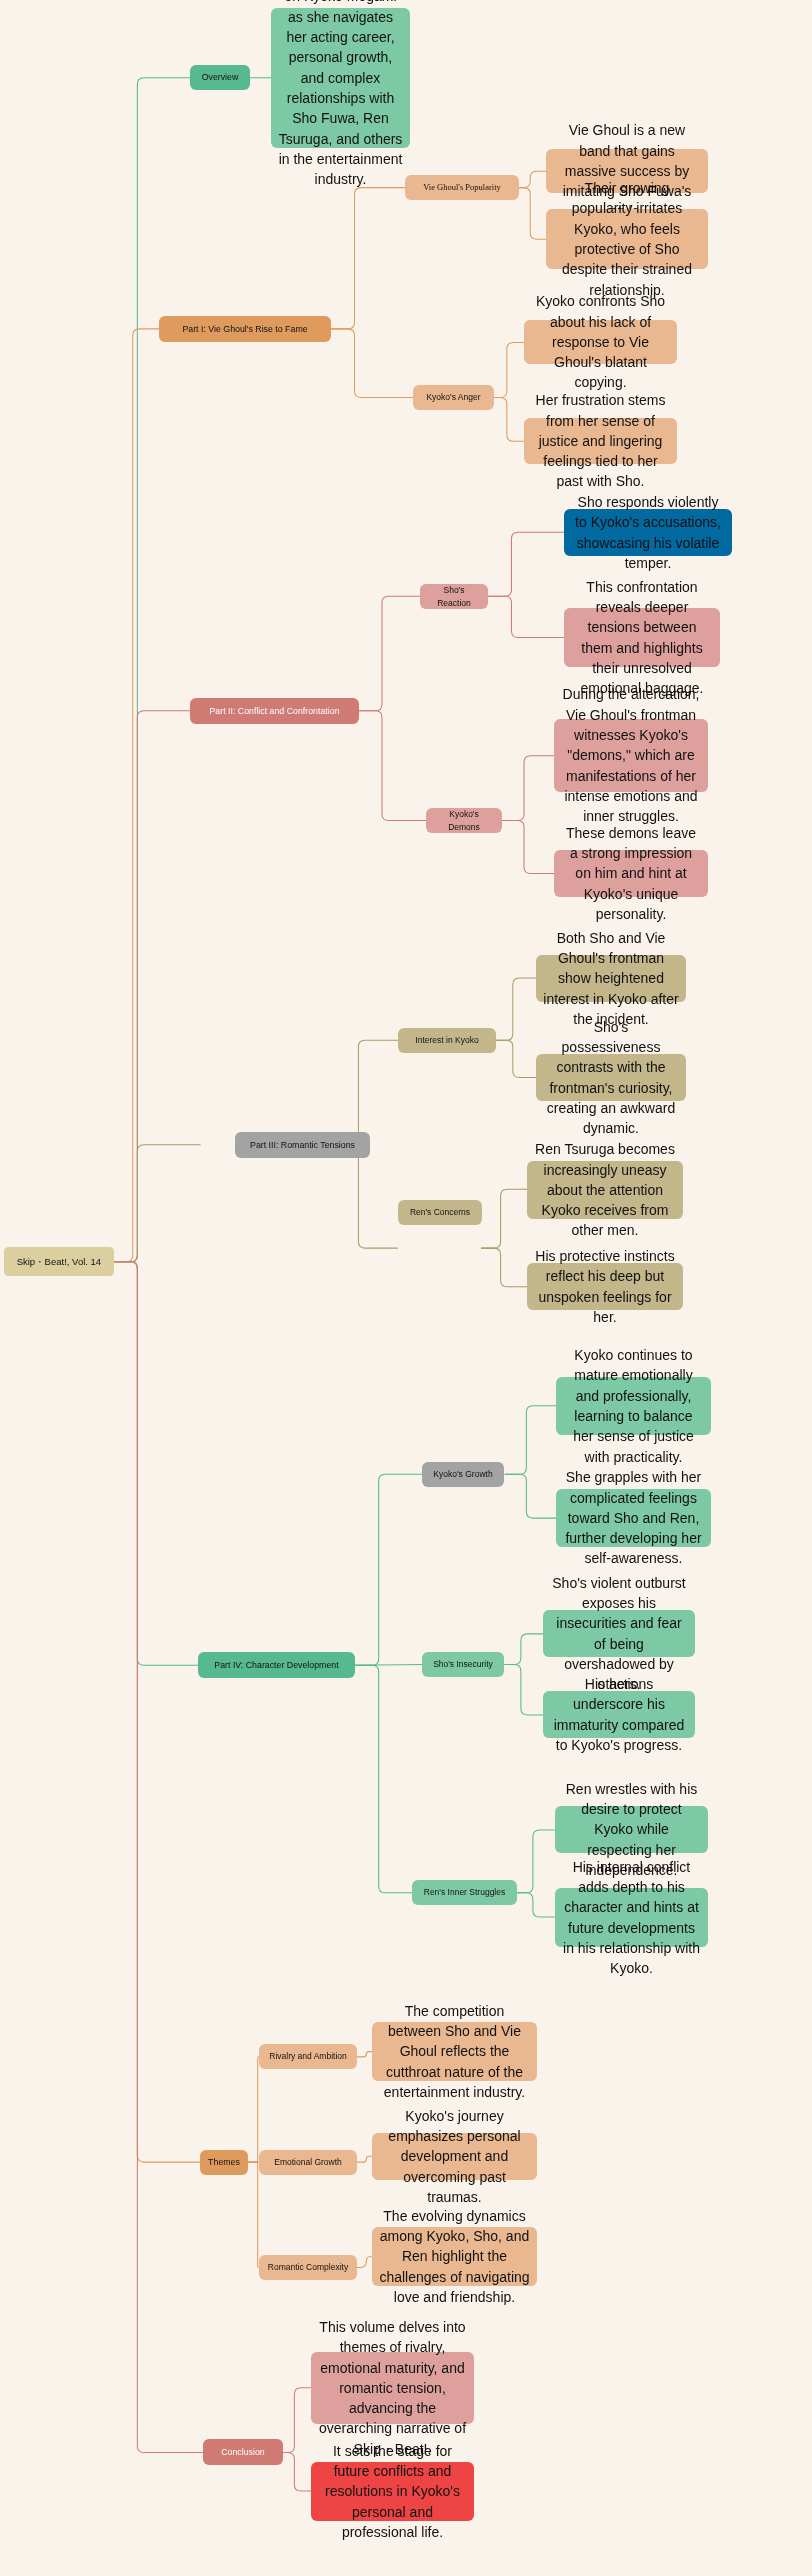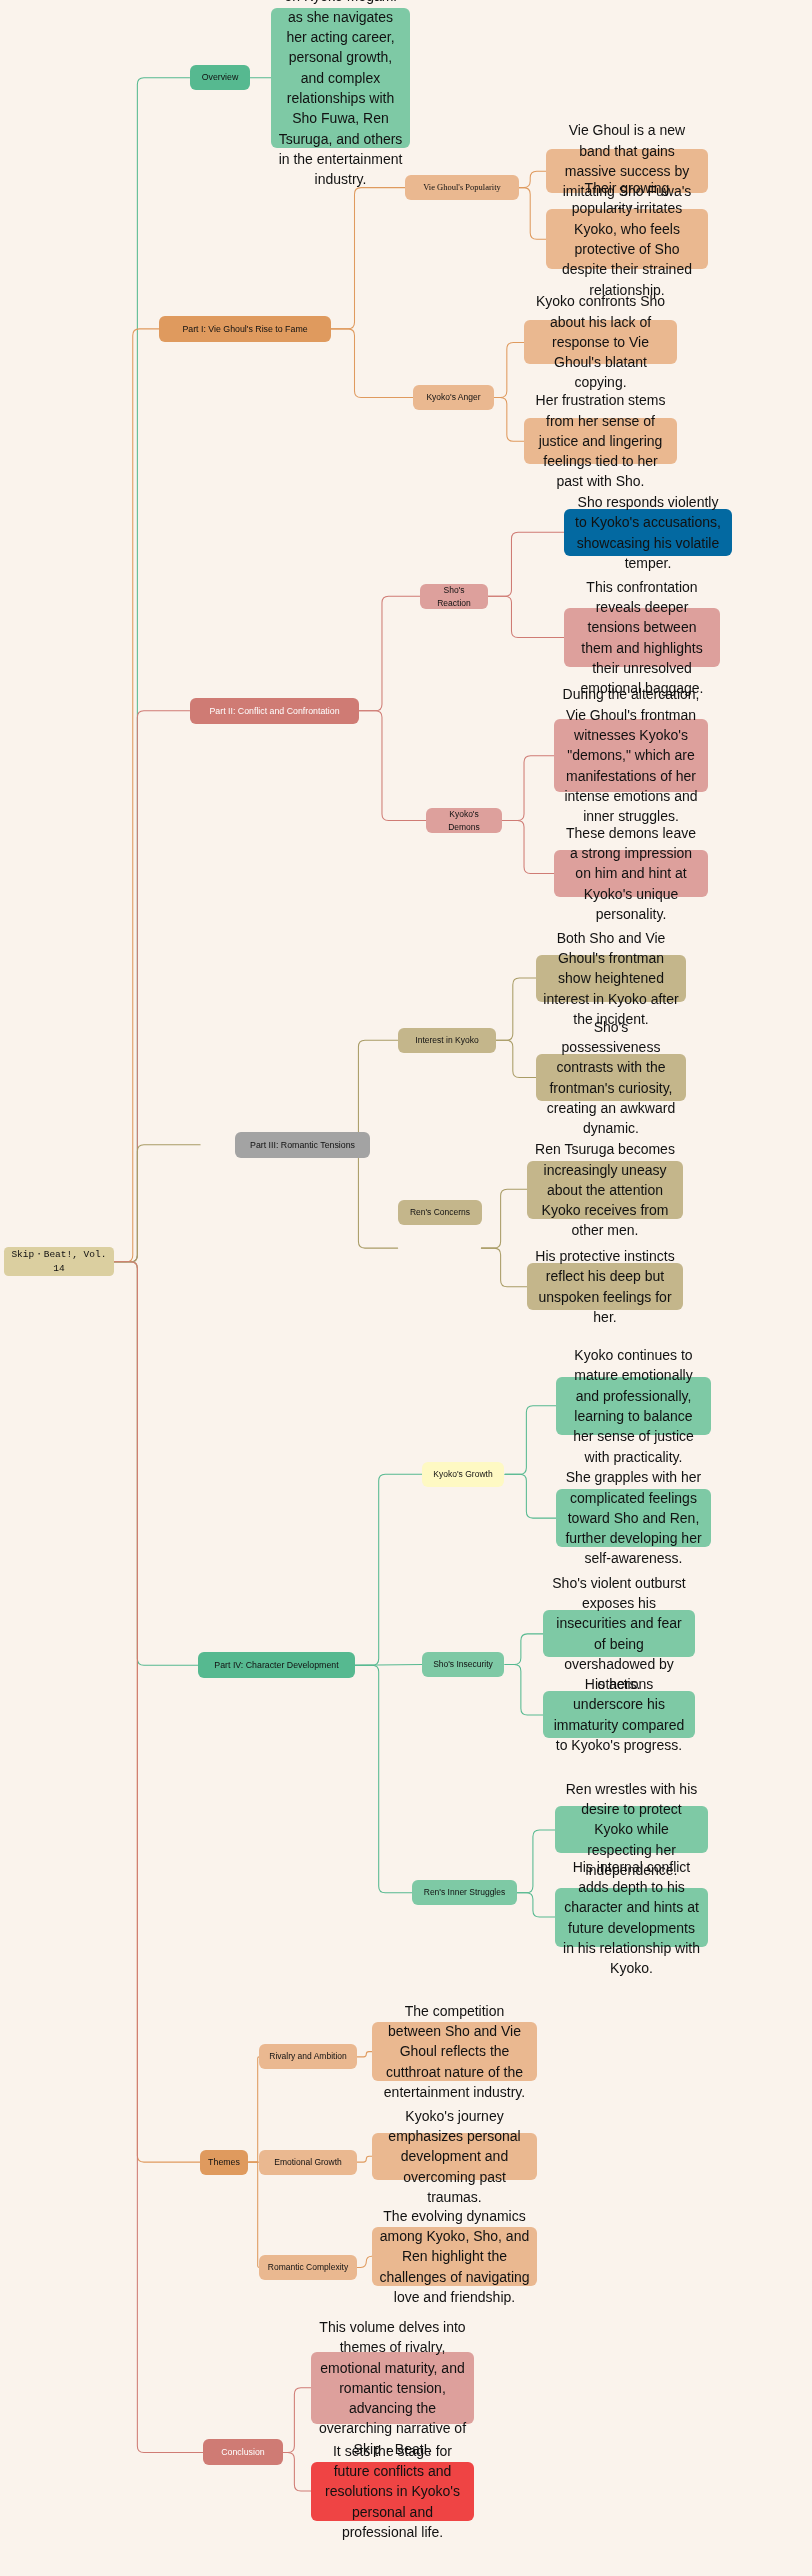--- a/index.html
+++ b/index.html
@@ -98,21 +98,21 @@
       <path d="M 380 3307 L 392 3307 Q 394 3307 394 3305 L 394 3148 Q 394 3146 396 3146 L 396 3146" fill="none" stroke="#df9a5e" stroke-width="1.6" stroke-linecap="round"></path>
       <path d="M 380 3307 L 396 3307" fill="none" stroke="#df9a5e" stroke-width="1.6" stroke-linecap="round"></path>
       <path d="M 380 3307 L 392 3307 Q 394 3307 394 3309 L 394 3466 Q 394 3468 396 3468 L 396 3468" fill="none" stroke="#df9a5e" stroke-width="1.6" stroke-linecap="round"></path>
       <path d="M 546 3146 L 556 3146 Q 560 3146 560 3142 L 560 3142 Q 560 3138 564 3138 L 569 3138" fill="none" stroke="#df9a5e" stroke-width="1.6" stroke-linecap="round"></path>
       <path d="M 546 3307 L 555.5 3307 Q 560 3307 560 3302.5 L 560 3302.5 Q 560 3298 564.5 3298 L 569 3298" fill="none" stroke="#df9a5e" stroke-width="1.6" stroke-linecap="round"></path>
       <path d="M 546 3468 L 551.5 3468 Q 560 3468 560 3459.5 L 560 3459.5 Q 560 3451 568.5 3451 L 569 3451" fill="none" stroke="#df9a5e" stroke-width="1.6" stroke-linecap="round"></path>
       <path d="M 432 3751 L 440.06 3751 Q 450.06 3751 450.06 3741 L 450.06 3662 Q 450.06 3652 460.06 3652 L 475 3652" fill="none" stroke="#cf7b74" stroke-width="1.6" stroke-linecap="round"></path>
       <path d="M 432 3751 L 440.06 3751 Q 450.06 3751 450.06 3761 L 450.06 3800 Q 450.06 3810 460.06 3810 L 475 3810" fill="none" stroke="#cf7b74" stroke-width="1.6" stroke-linecap="round"></path>
     </svg>
   <div id="nodes">
-      <div class="node root" style="left: 3.9px; top: 1247px; width: 110px; min-height: 29px; height: 29px; background: rgb(219, 207, 160); color: rgb(17, 17, 17); font-family: Liberation Mono, monospace;">Skip・Beat!, Vol. 14</div>
+      <div class="node root" style="left: 3.9px; top: 1247px; width: 110px; min-height: 29px; height: 29px; background: rgb(219, 207, 160); color: rgb(17, 17, 17);">Skip・Beat!, Vol. 14</div>
       <div class="node branch" style="left: 190px; top: 65px; width: 60px; min-height: 25px; height: 25px; background: rgb(86, 185, 144); color: rgb(17, 17, 17);">Overview</div>
       <div class="node leaf" style="left: 271px; top: 7.8px; width: 139px; min-height: 140px; height: 140px; background: rgb(126, 201, 165); color: rgb(17, 17, 17);">The story focuses on Kyoko Mogami as she navigates her acting career, personal growth, and complex relationships with Sho Fuwa, Ren Tsuruga, and others in the entertainment industry.</div>
       <div class="node branch" style="left: 159px; top: 316px; width: 172px; min-height: 26px; height: 26px; background: rgb(223, 154, 94); color: rgb(17, 17, 17);">Part I: Vie Ghoul's Rise to Fame</div>
       <div class="node sub" style="left: 405px; top: 175px; width: 114px; min-height: 25px; height: 25px; background: rgb(234, 184, 144); color: rgb(17, 17, 17); font-family: Liberation Serif, serif;">Vie Ghoul's Popularity</div>
       <div class="node leaf" style="left: 546px; top: 149px; width: 162px; min-height: 44px; height: 44px; background: rgb(234, 184, 144); color: rgb(17, 17, 17);">Vie Ghoul is a new band that gains massive success by imitating Sho Fuwa's style.</div>
       <div class="node leaf" style="left: 546px; top: 209px; width: 162px; min-height: 60px; height: 60px; background: rgb(234, 184, 144); color: rgb(17, 17, 17);">Their growing popularity irritates Kyoko, who feels protective of Sho despite their strained relationship.</div>
       <div class="node sub" style="left: 413px; top: 385px; width: 81px; min-height: 25px; height: 25px; background: rgb(234, 184, 144); color: rgb(17, 17, 17);">Kyoko's Anger</div>
       <div class="node leaf" style="left: 524px; top: 320px; width: 153px; min-height: 44px; height: 44px; background: rgb(234, 184, 144); color: rgb(17, 17, 17);">Kyoko confronts Sho about his lack of response to Vie Ghoul's blatant copying.</div>
       <div class="node leaf" style="left: 524px; top: 418px; width: 153px; min-height: 46px; height: 46px; background: rgb(234, 184, 144); color: rgb(17, 17, 17);">Her frustration stems from her sense of justice and lingering feelings tied to her past with Sho.</div>
       <div class="node branch white-text" style="left: 190px; top: 698px; width: 169px; min-height: 26px; height: 26px; background: rgb(207, 123, 116); color: rgb(255, 255, 255);">Part II: Conflict and Confrontation</div>
@@ -123,21 +123,21 @@
       <div class="node leaf" style="left: 554px; top: 719px; width: 154px; min-height: 73px; height: 73px; background: rgb(221, 160, 156); color: rgb(17, 17, 17);">During the altercation, Vie Ghoul's frontman witnesses Kyoko's "demons," which are manifestations of her intense emotions and inner struggles.</div>
       <div class="node leaf" style="left: 554px; top: 850px; width: 154px; min-height: 47px; height: 47px; background: rgb(221, 160, 156); color: rgb(17, 17, 17);">These demons leave a strong impression on him and hint at Kyoko's unique personality.</div>
       <div class="node branch" style="left: 200px; top: 1132px; width: 135px; min-height: 26px; height: 26px; background: #a3a3a3; color: rgb(17, 17, 17); margin-left: 35px;">Part III: Romantic Tensions</div>
       <div class="node sub" style="left: 398px; top: 1028px; width: 98px; min-height: 25px; height: 25px; background: rgb(196, 182, 139); color: rgb(17, 17, 17);">Interest in Kyoko</div>
       <div class="node leaf" style="left: 536px; top: 955px; width: 150px; min-height: 47px; height: 47px; background: rgb(196, 182, 139); color: rgb(17, 17, 17);">Both Sho and Vie Ghoul's frontman show heightened interest in Kyoko after the incident.</div>
       <div class="node leaf" style="left: 536px; top: 1054px; width: 150px; min-height: 47px; height: 47px; background: rgb(196, 182, 139); color: rgb(17, 17, 17);">Sho's possessiveness contrasts with the frontman's curiosity, creating an awkward dynamic.</div>
       <div class="node sub" style="left: 398px; top: 1200px; width: 84px; min-height: 25px; height: 25px; background: rgb(196, 182, 139); color: rgb(17, 17, 17);">Ren's Concerns</div>
       <div class="node leaf" style="left: 527px; top: 1161px; width: 156px; min-height: 58px; height: 58px; background: rgb(196, 182, 139); color: rgb(17, 17, 17);">Ren Tsuruga becomes increasingly uneasy about the attention Kyoko receives from other men.</div>
       <div class="node leaf" style="left: 527px; top: 1263px; width: 156px; min-height: 47px; height: 47px; background: rgb(196, 182, 139); color: rgb(17, 17, 17);">His protective instincts reflect his deep but unspoken feelings for her.</div>
       <div class="node branch" style="left: 198px; top: 1652px; width: 157px; min-height: 26px; height: 26px; background: rgb(86, 185, 144); color: rgb(17, 17, 17);">Part IV: Character Development</div>
-      <div class="node sub" style="left: 422px; top: 1462px; width: 82px; min-height: 25px; height: 25px; background: #fef9c3; color: rgb(17, 17, 17);">Kyoko's Growth</div>
+      <div class="node sub" style="left: 422px; top: 1462px; width: 82px; min-height: 25px; height: 25px; background: #a3a3a3; color: rgb(17, 17, 17);">Kyoko's Growth</div>
       <div class="node leaf" style="left: 556px; top: 1377px; width: 155px; min-height: 58px; height: 58px; background: rgb(126, 201, 165); color: rgb(17, 17, 17);">Kyoko continues to mature emotionally and professionally, learning to balance her sense of justice with practicality.</div>
       <div class="node leaf" style="left: 556px; top: 1489px; width: 155px; min-height: 58px; height: 58px; background: rgb(126, 201, 165); color: rgb(17, 17, 17);">She grapples with her complicated feelings toward Sho and Ren, further developing her self-awareness.</div>
       <div class="node sub" style="left: 422px; top: 1652px; width: 82px; min-height: 25px; height: 25px; background: rgb(126, 201, 165); color: rgb(17, 17, 17);">Sho's Insecurity</div>
       <div class="node leaf" style="left: 543px; top: 1610px; width: 152px; min-height: 47px; height: 47px; background: rgb(126, 201, 165); color: rgb(17, 17, 17);">Sho's violent outburst exposes his insecurities and fear of being overshadowed by others.</div>
       <div class="node leaf" style="left: 543px; top: 1691px; width: 152px; min-height: 47px; height: 47px; background: rgb(126, 201, 165); color: rgb(17, 17, 17);">His actions underscore his immaturity compared to Kyoko's progress.</div>
       <div class="node sub" style="left: 412px; top: 1880px; width: 105px; min-height: 25px; height: 25px; background: rgb(126, 201, 165); color: rgb(17, 17, 17);">Ren's Inner Struggles</div>
       <div class="node leaf" style="left: 555px; top: 1806px; width: 153px; min-height: 47px; height: 47px; background: rgb(126, 201, 165); color: rgb(17, 17, 17);">Ren wrestles with his desire to protect Kyoko while respecting her independence.</div>
       <div class="node leaf" style="left: 555px; top: 1888px; width: 153px; min-height: 59px; height: 59px; background: rgb(126, 201, 165); color: rgb(17, 17, 17);">His internal conflict adds depth to his character and hints at future developments in his relationship with Kyoko.</div>
       <div class="node branch" style="left: 200px; top: 2150px; width: 48px; min-height: 25px; height: 25px; background: rgb(223, 154, 94); color: rgb(17, 17, 17);">Themes</div>
       <div class="node sub" style="left: 259px; top: 2044px; width: 98px; min-height: 25px; height: 25px; background: rgb(234, 184, 144); color: rgb(17, 17, 17);">Rivalry and Ambition</div>

